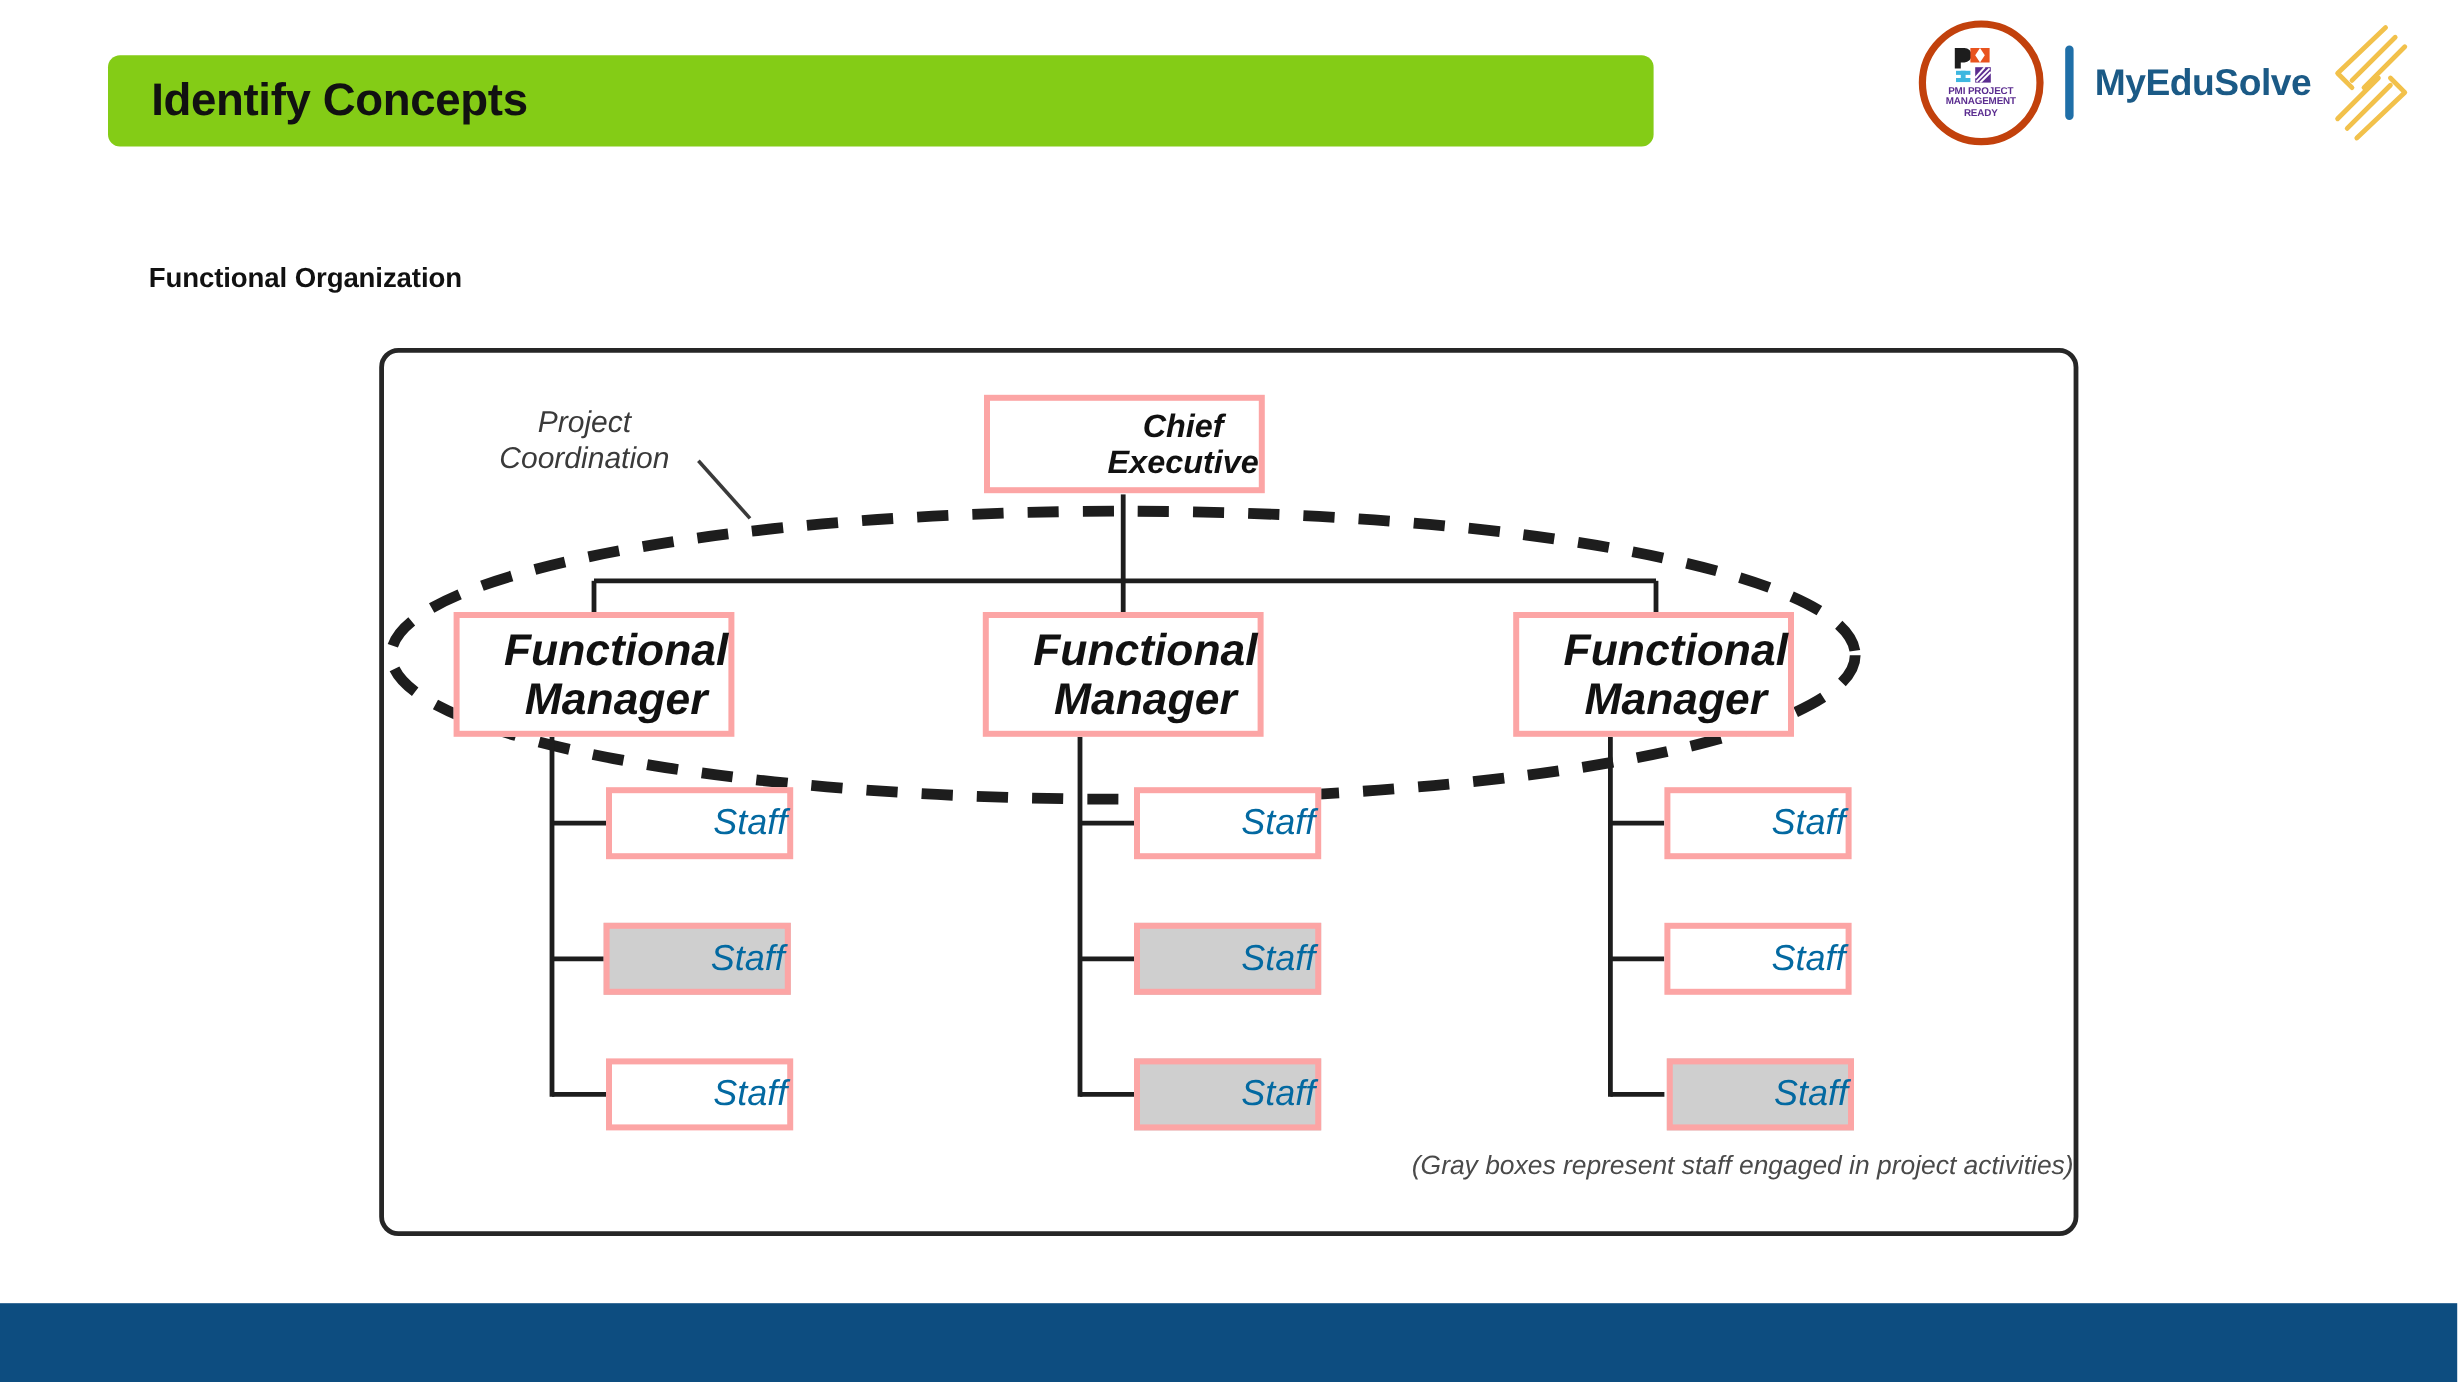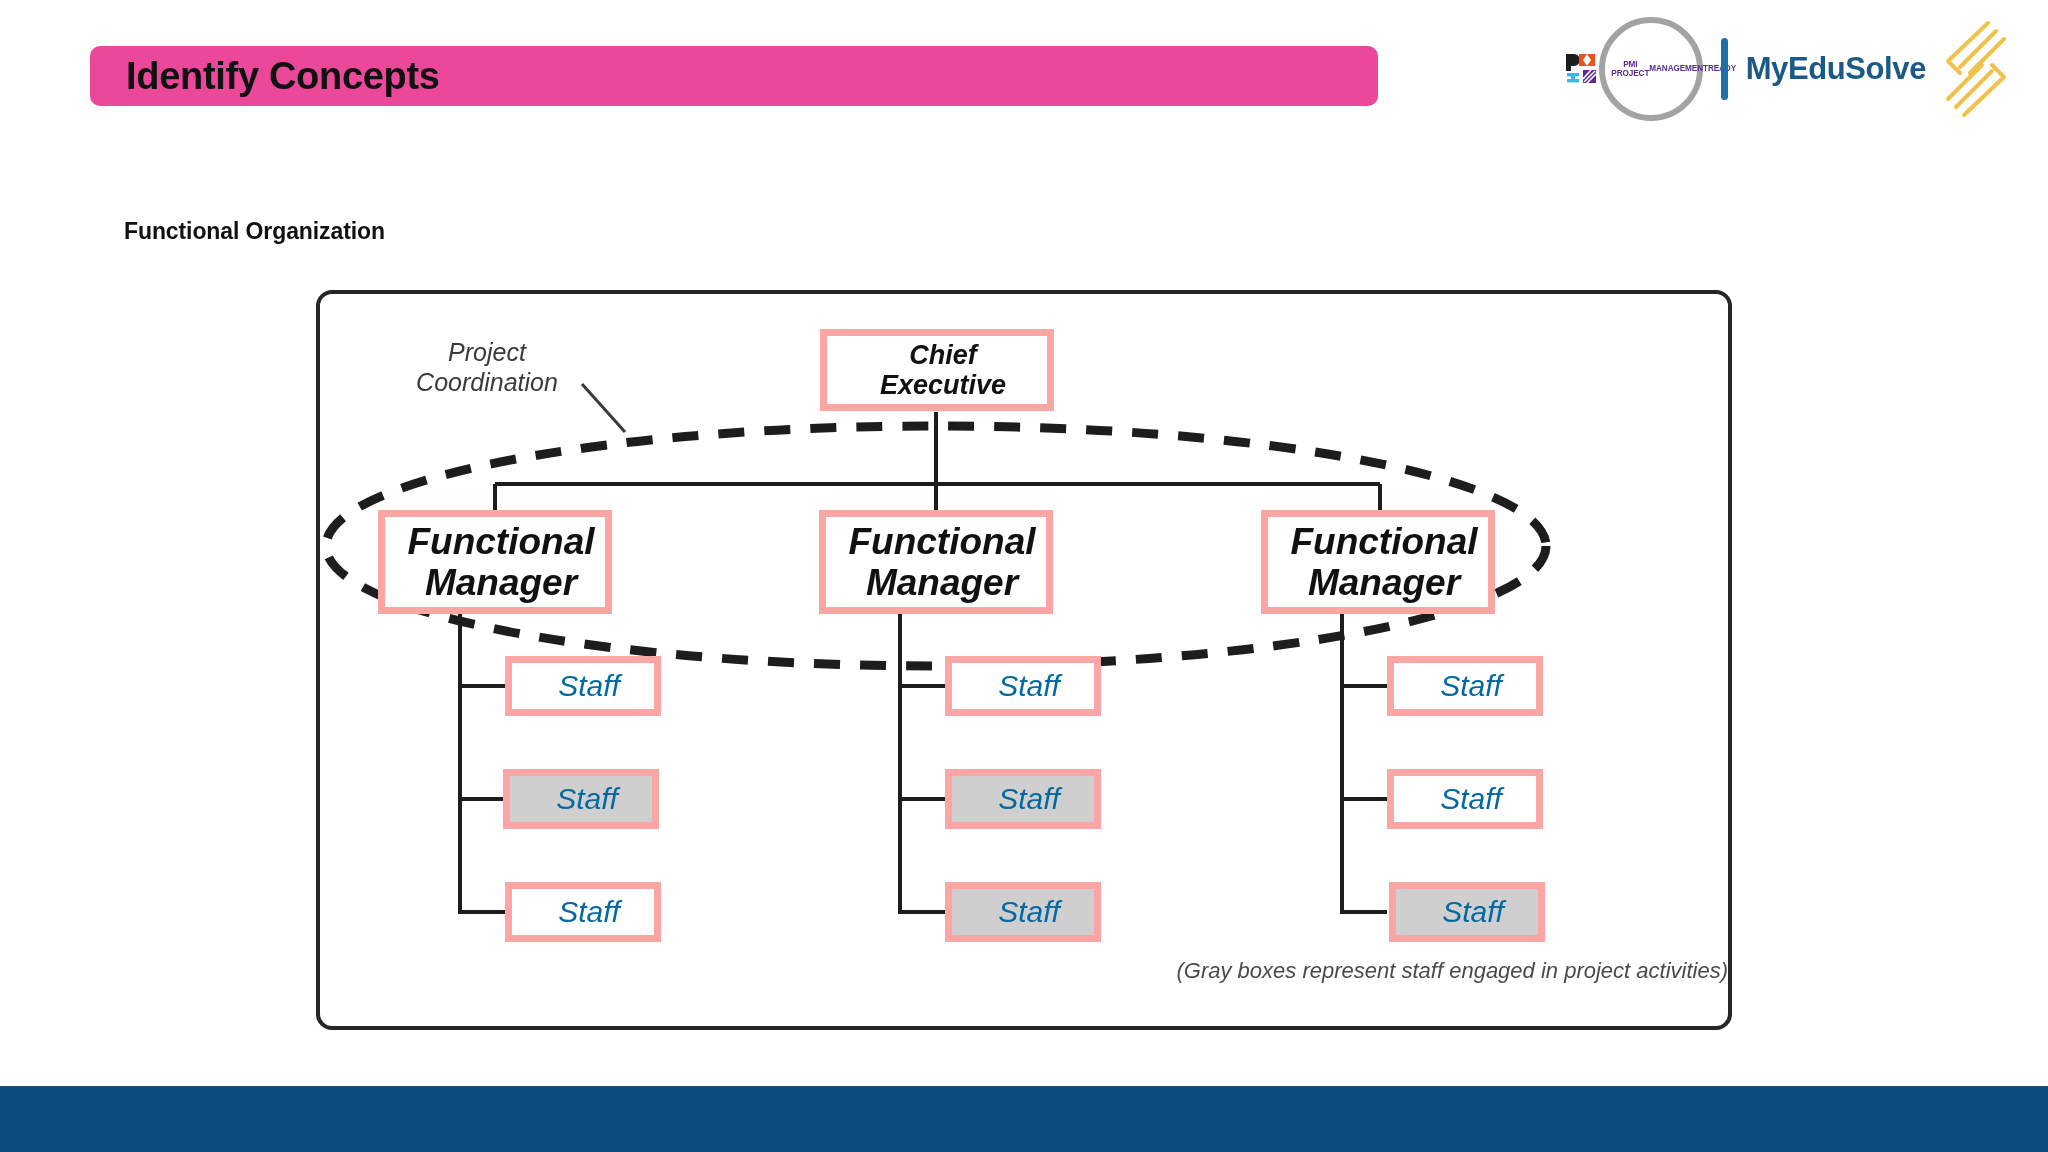--- a/index.html
+++ b/index.html
@@ -17,22 +17,22 @@
     background: #ffffff;
     overflow: hidden;
   }
 
   
   .title-banner {
     position: absolute;
     left: 90px;
     top: 46px;
     width: 1288px;
-    height: 60px;
-    background: #ec4899;
+    height: 76px;
+    background: #84cc16;
     border-radius: 10px;
     display: flex;
     align-items: center;
   }
   .title-banner .title-text {
     font-size: 38px;
     font-weight: 800;
     color: #111111;
     letter-spacing: -0.3px;
     margin-left: 36px;
@@ -45,24 +45,24 @@
     top: 14px;
     height: 110px;
     display: flex;
     align-items: center;
     gap: 18px;
   }
   .pmi-badge {
     width: 104px;
     height: 104px;
     border-radius: 50%;
-    border: 6px solid #a3a3a3;
-    background: #ffffff;
-    display: flex;
-    flex-direction: row;
+    border: 6px solid #c2410c;
+    background: #ffffff;
+    display: flex;
+    flex-direction: column;
     align-items: center;
     justify-content: center;
     box-sizing: border-box;
   }
   .pmi-mark {
     width: 46px;
     height: 30px;
     position: relative;
     margin-bottom: 2px;
   }
@@ -133,25 +133,25 @@
     top: 0;
     width: 100%;
     height: 100%;
     overflow: visible;
   }
 
   
   .node {
     position: absolute;
     box-sizing: border-box;
-    border: 7px solid #fca5a5;
-    background: #ffffff;
-    display: flex;
-    align-items: center;
-    justify-content: center;
+    border: 5px solid #fca5a5;
+    background: #ffffff;
+    display: flex;
+    align-items: center;
+    justify-content: flex-end;
     text-align: center;
     line-height: 1.12;
     color: #111111;
     padding-left: 12px;
   }
   .node.exec {
     font-weight: 800;
     font-size: 27px;
   }
   .node.manager {

